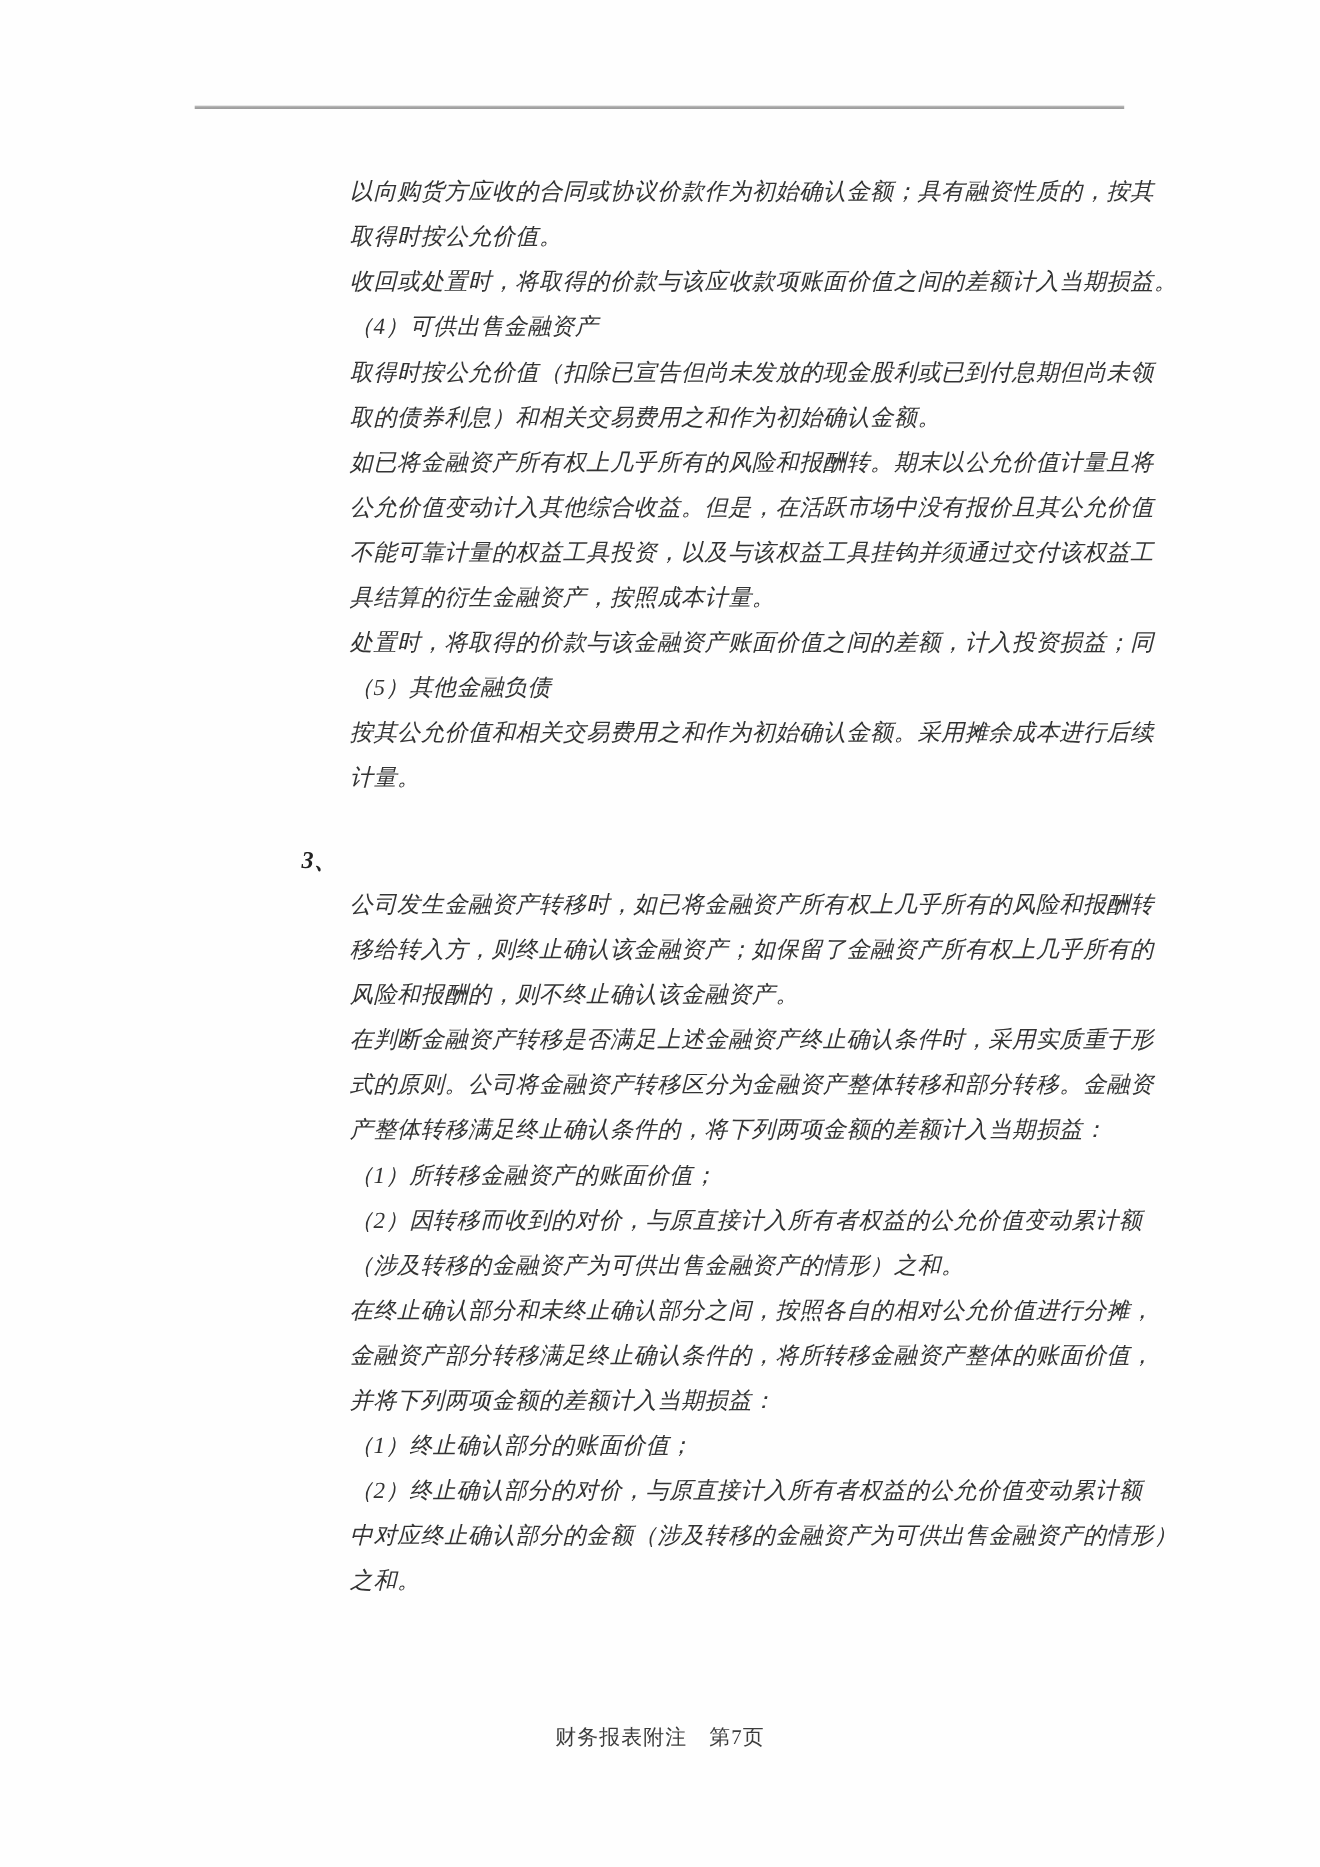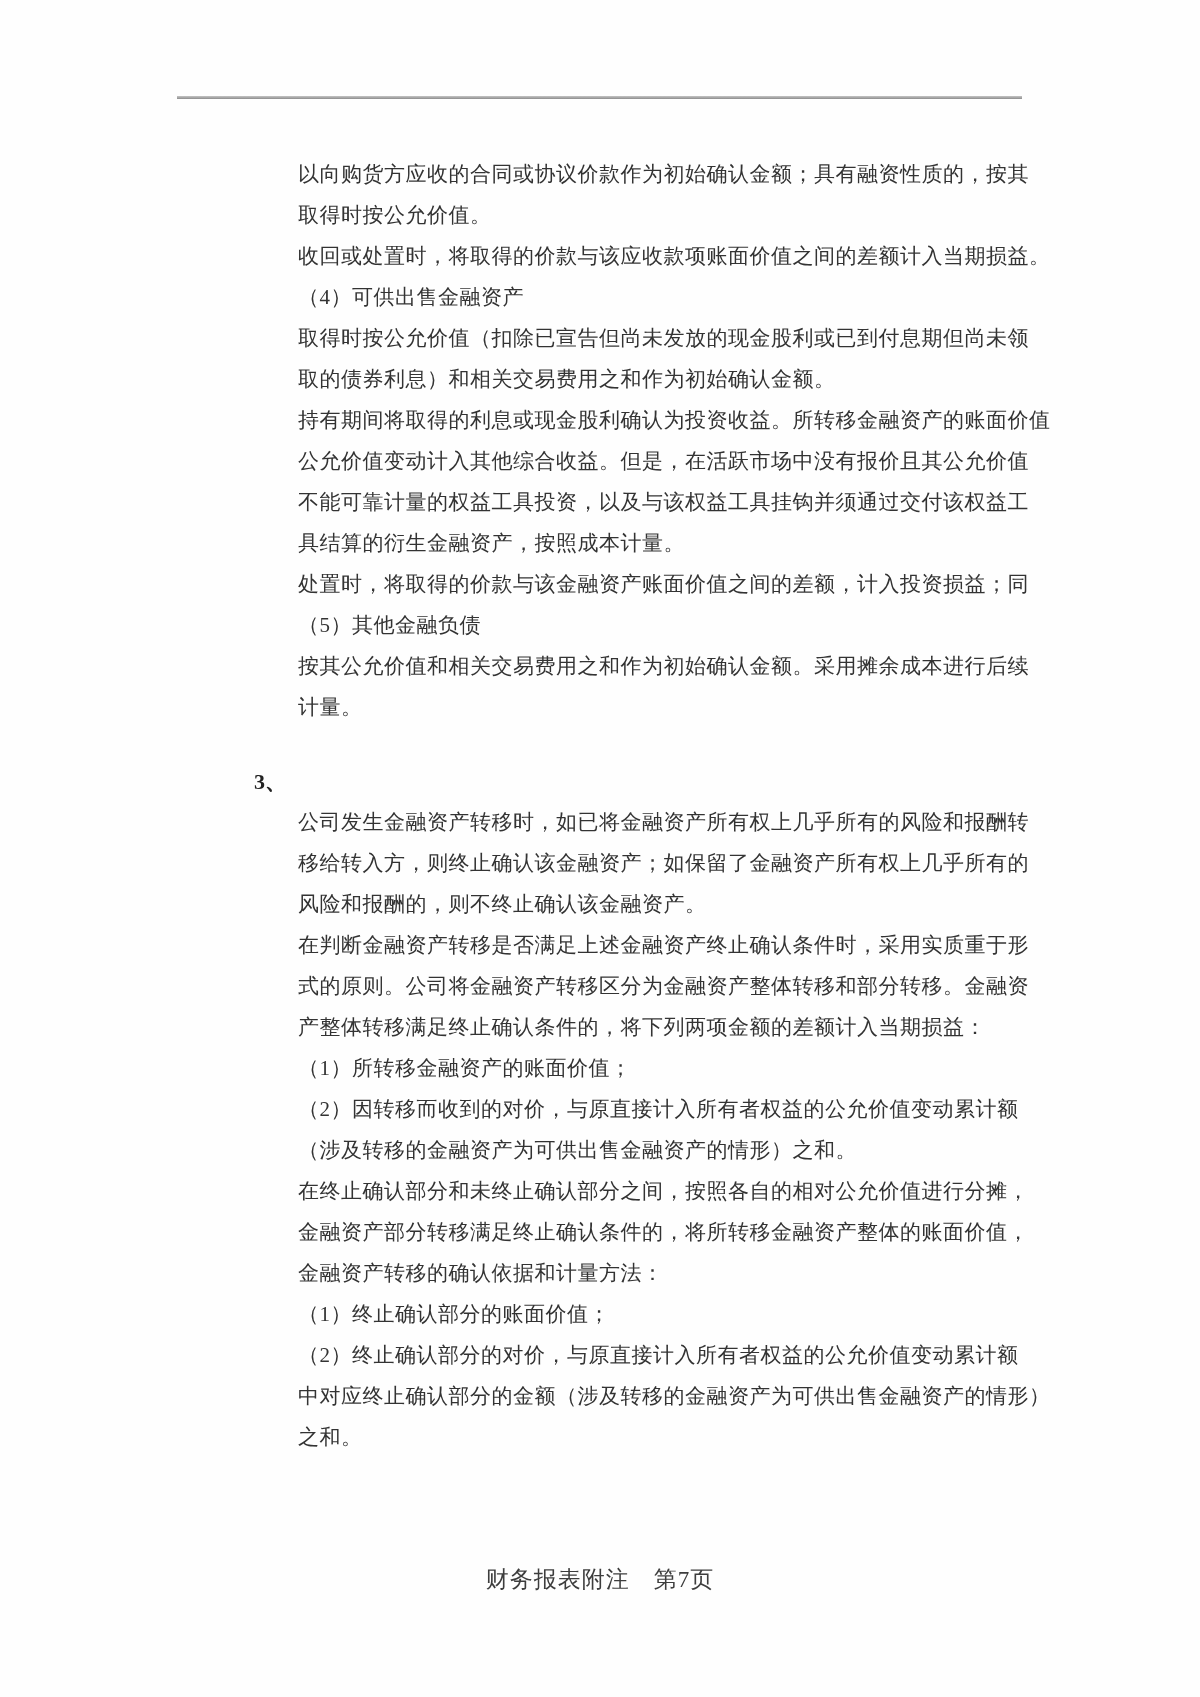--- a/index.html
+++ b/index.html
@@ -13,24 +13,25 @@
   }
   .page{position:absolute;inset:0;background:#fefefe;}
   .header-rule{
     position:absolute;
     left:177px;top:96px;
     width:845px;height:3px;
     background:linear-gradient(#c4c4c4,#8d8d8d);
   }
   .textcol{
     position:absolute;
-    left:298px;top:154px;
+    left:318px;top:154px;
     width:740px;
     font-size:21px;
     color:#333333;
+    font-style:italic;
   }
   .tline{
     height:41px;
     line-height:41px;
     white-space:nowrap;
     letter-spacing:0.5px;
   }
   .heading{
     position:relative;
     margin-top:33px;
@@ -47,21 +48,21 @@
   }
   .htitle{
     padding-left:10px;
     letter-spacing:0.5px;
   }
   .footer{
     position:absolute;
     left:0;top:1566px;
     width:1200px;
     text-align:center;
-    font-size:23px;
+    font-size:19px;
     line-height:28px;
     color:#3d3d3d;
     letter-spacing:1px;
   }
 </style>
 </head>
 <body>
 
 <div class="page">
 
@@ -69,21 +70,21 @@
 
   <div class="textcol">
 
     <div>
         <div class="tline">以向购货方应收的合同或协议价款作为初始确认金额；具有融资性质的，按其</div>
         <div class="tline">取得时按公允价值。</div>
         <div class="tline">收回或处置时，将取得的价款与该应收款项账面价值之间的差额计入当期损益。</div>
         <div class="tline">（4）可供出售金融资产</div>
         <div class="tline">取得时按公允价值（扣除已宣告但尚未发放的现金股利或已到付息期但尚未领</div>
         <div class="tline">取的债券利息）和相关交易费用之和作为初始确认金额。</div>
-        <div class="tline">持有期间将取得的利息或现金股利确认为投资收益。所转移金融资产的账面价值</div>
+        <div class="tline">如已将金融资产所有权上几乎所有的风险和报酬转。期末以公允价值计量且将</div>
         <div class="tline">公允价值变动计入其他综合收益。但是，在活跃市场中没有报价且其公允价值</div>
         <div class="tline">不能可靠计量的权益工具投资，以及与该权益工具挂钩并须通过交付该权益工</div>
         <div class="tline">具结算的衍生金融资产，按照成本计量。</div>
         <div class="tline">处置时，将取得的价款与该金融资产账面价值之间的差额，计入投资损益；同</div>
         <div class="tline">（5）其他金融负债</div>
         <div class="tline">按其公允价值和相关交易费用之和作为初始确认金额。采用摊余成本进行后续</div>
         <div class="tline">计量。</div>
       </div>
 
     <div class="heading">
@@ -95,21 +96,21 @@
         <div class="tline">移给转入方，则终止确认该金融资产；如保留了金融资产所有权上几乎所有的</div>
         <div class="tline">风险和报酬的，则不终止确认该金融资产。</div>
         <div class="tline">在判断金融资产转移是否满足上述金融资产终止确认条件时，采用实质重于形</div>
         <div class="tline">式的原则。公司将金融资产转移区分为金融资产整体转移和部分转移。金融资</div>
         <div class="tline">产整体转移满足终止确认条件的，将下列两项金额的差额计入当期损益：</div>
         <div class="tline">（1）所转移金融资产的账面价值；</div>
         <div class="tline">（2）因转移而收到的对价，与原直接计入所有者权益的公允价值变动累计额</div>
         <div class="tline">（涉及转移的金融资产为可供出售金融资产的情形）之和。</div>
         <div class="tline">在终止确认部分和未终止确认部分之间，按照各自的相对公允价值进行分摊，</div>
         <div class="tline">金融资产部分转移满足终止确认条件的，将所转移金融资产整体的账面价值，</div>
-        <div class="tline">金融资产转移的确认依据和计量方法：</div>
+        <div class="tline">并将下列两项金额的差额计入当期损益：</div>
         <div class="tline">（1）终止确认部分的账面价值；</div>
         <div class="tline">（2）终止确认部分的对价，与原直接计入所有者权益的公允价值变动累计额</div>
         <div class="tline">中对应终止确认部分的金额（涉及转移的金融资产为可供出售金融资产的情形）</div>
         <div class="tline">之和。</div>
       </div>
 
   </div>
 
   <div class="footer">财务报表附注　第7页</div>
 

